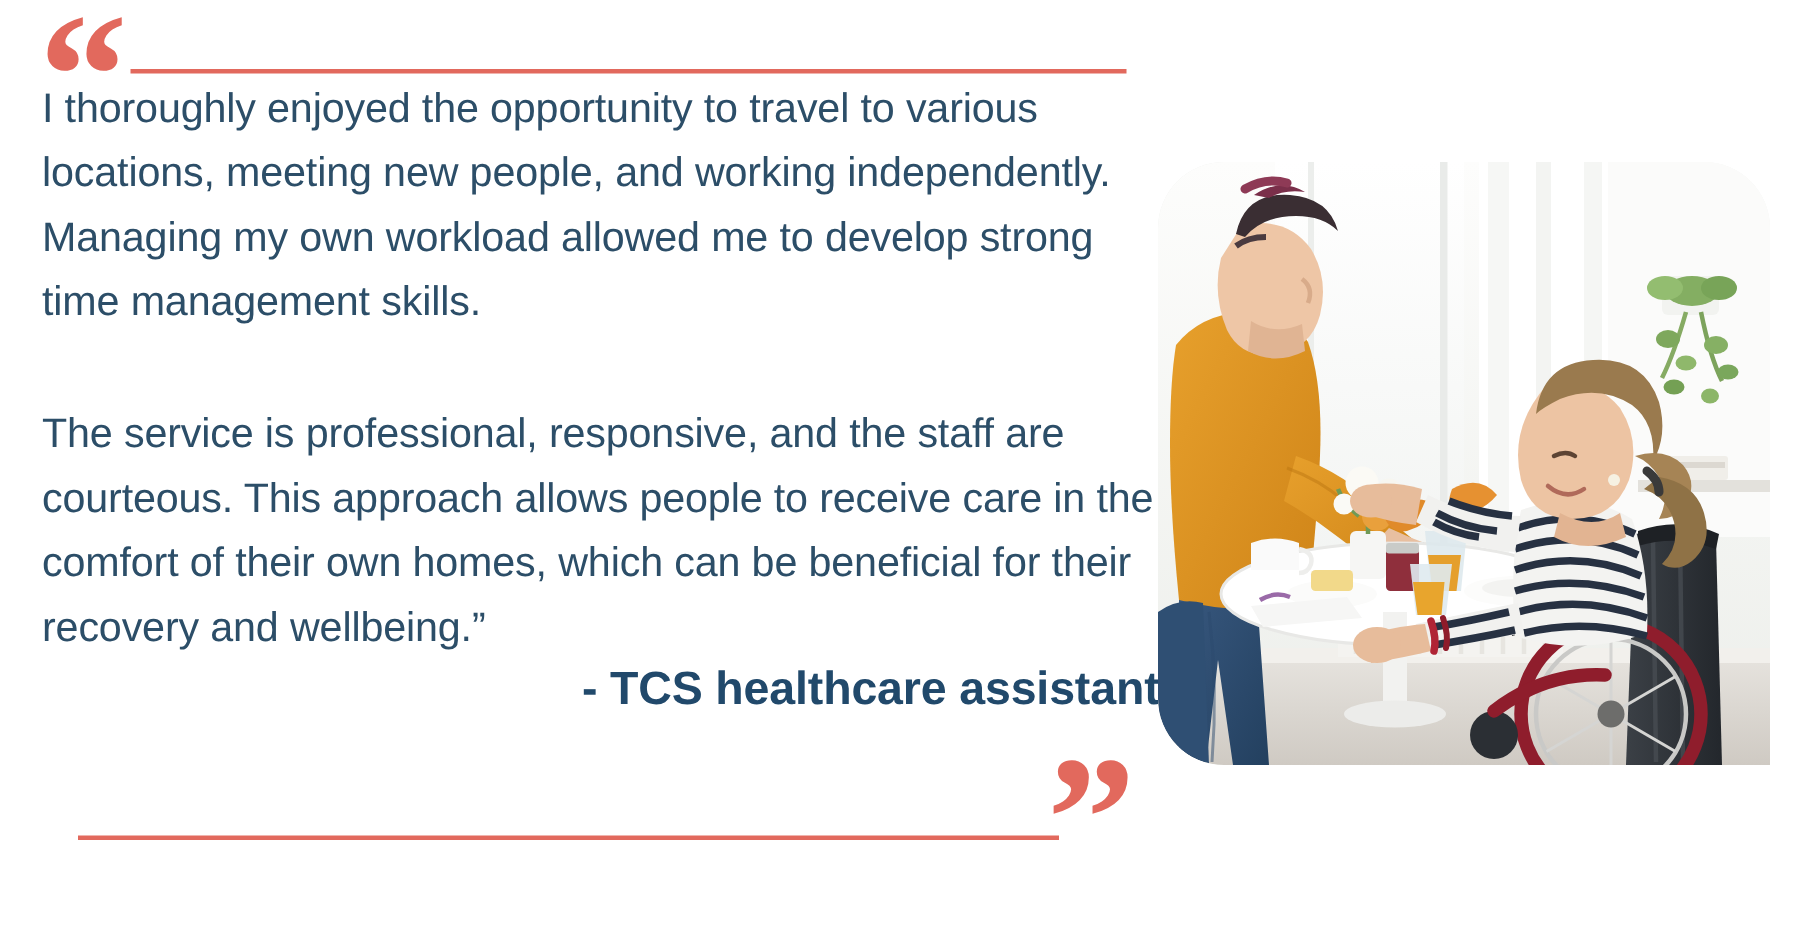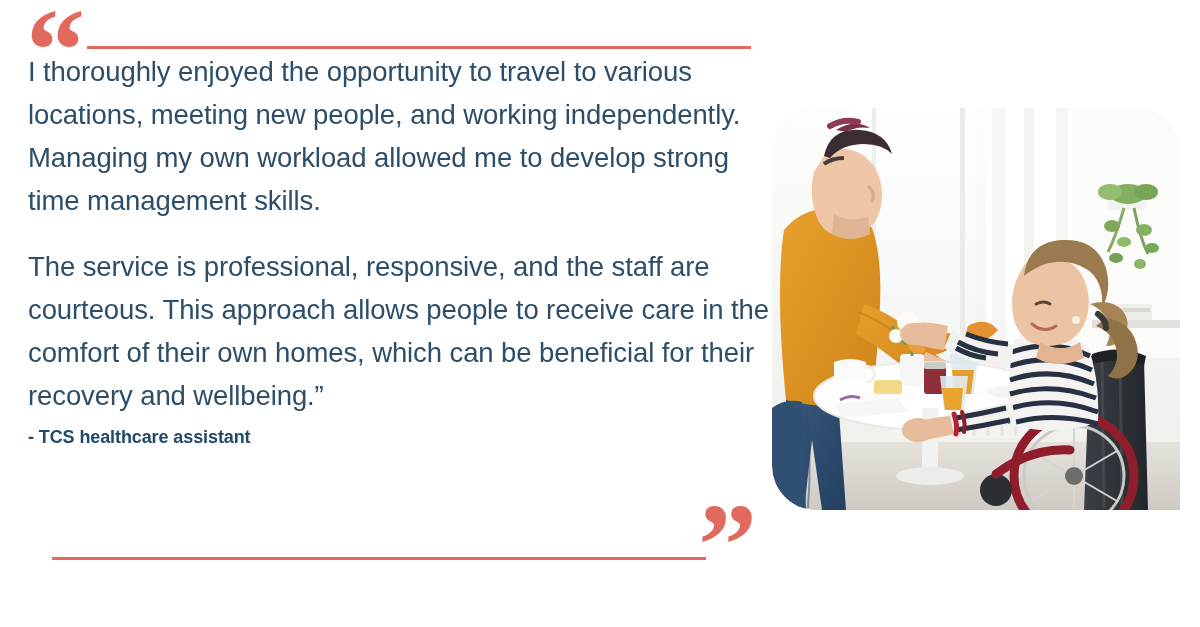--- a/index.html
+++ b/index.html
@@ -59,28 +59,29 @@
     color: #2c4e68;
     font-size: 27.5px;
     line-height: 43px;
     font-weight: 400;
     letter-spacing: -0.1px;
   }
   .quote-body p {
     margin: 0;
   }
   .quote-body p.para-gap {
-    margin-top: 23px;
+    margin-top: 45px;
   }
   .attribution {
     margin: 0;
     font-weight: 700;
-    font-size: 18px;
+    font-size: 31px;
     line-height: 40px;
     color: #21496b;
+    text-align: right;
   }
 
   
   .quote-close-wrap {
     position: absolute;
     left: 40px;
     bottom: 28px;
     width: 740px;
     height: 70px;
   }

